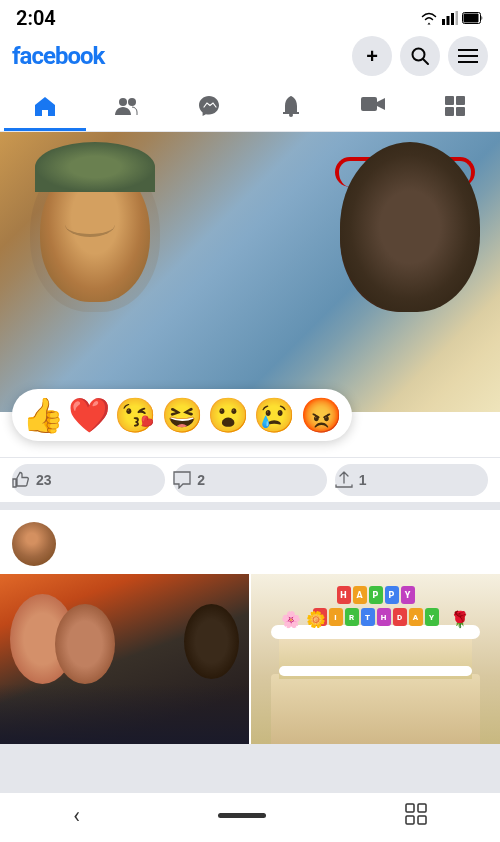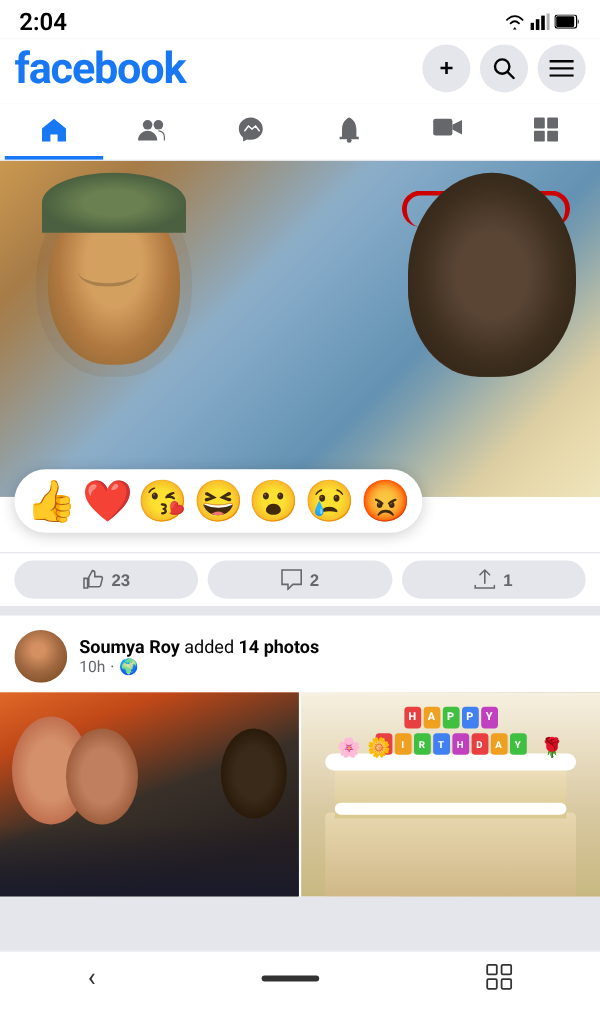--- a/index.html
+++ b/index.html
@@ -35,21 +35,21 @@
 
     
     .header {
       background: #fff;
       padding: 4px 12px 8px;
       display: flex;
       align-items: center;
       justify-content: space-between;
     }
     .header-logo {
-      font-size: 36px;
+      font-size: 24px;
       font-weight: 700;
       color: #1877f2;
       letter-spacing: -1px;
     }
     .header-actions {
       display: flex;
       gap: 8px;
       align-items: center;
     }
     .header-btn {
@@ -159,21 +159,20 @@
     }
     .action-btn {
       flex: 1;
       background: #e4e6eb;
       border: none;
       border-radius: 20px;
       padding: 7px 0;
       cursor: pointer;
       display: flex;
       align-items: center;
-      justify-content: center;
       gap: 6px;
       font-size: 14px;
       font-weight: 600;
       color: #65676b;
     }
 
     
     .post-header {
       display: flex;
       align-items: center;
@@ -394,32 +393,20 @@
         <span>1</span>
       </button>
     </div>
   </div>
 
   <div class="post-card">
     <div class="post-header">
       <div class="avatar">
         <div class="avatar-inner"></div>
       </div>
-      <div class="post-meta">
-        <div class="post-author">
-          <strong>Soumya Roy</strong>
-          <span> added </span>
-          <strong>14 photos</strong>
-        </div>
-        <div class="post-time">
-          <span>10h</span>
-          <span>·</span>
-          <span>🌍</span>
-        </div>
-      </div>
     </div>
 
     <div class="photo-grid">
       <div class="photo-cell photo-cell-left">
 
         <div style="width:100%;height:100%;background:linear-gradient(160deg,#e06828 0%,#c04818 20%,#383028 50%,#282020 80%);position:relative;overflow:hidden;">
           <div style="position:absolute;top:20px;left:10px;width:65px;height:90px;background:radial-gradient(ellipse,#d4906a 40%,#c07050 70%);border-radius:50%;"></div>
           <div style="position:absolute;top:30px;left:55px;width:60px;height:80px;background:radial-gradient(ellipse,#c08060 40%,#a06040 70%);border-radius:50%;"></div>
           <div style="position:absolute;top:30px;right:10px;width:55px;height:75px;background:radial-gradient(ellipse,#3a2a1a 40%,#2a1a0a 70%);border-radius:50%;"></div>
           <div style="position:absolute;bottom:0;left:0;right:0;height:60px;background:linear-gradient(to top,#1a1a2a,transparent);"></div>

